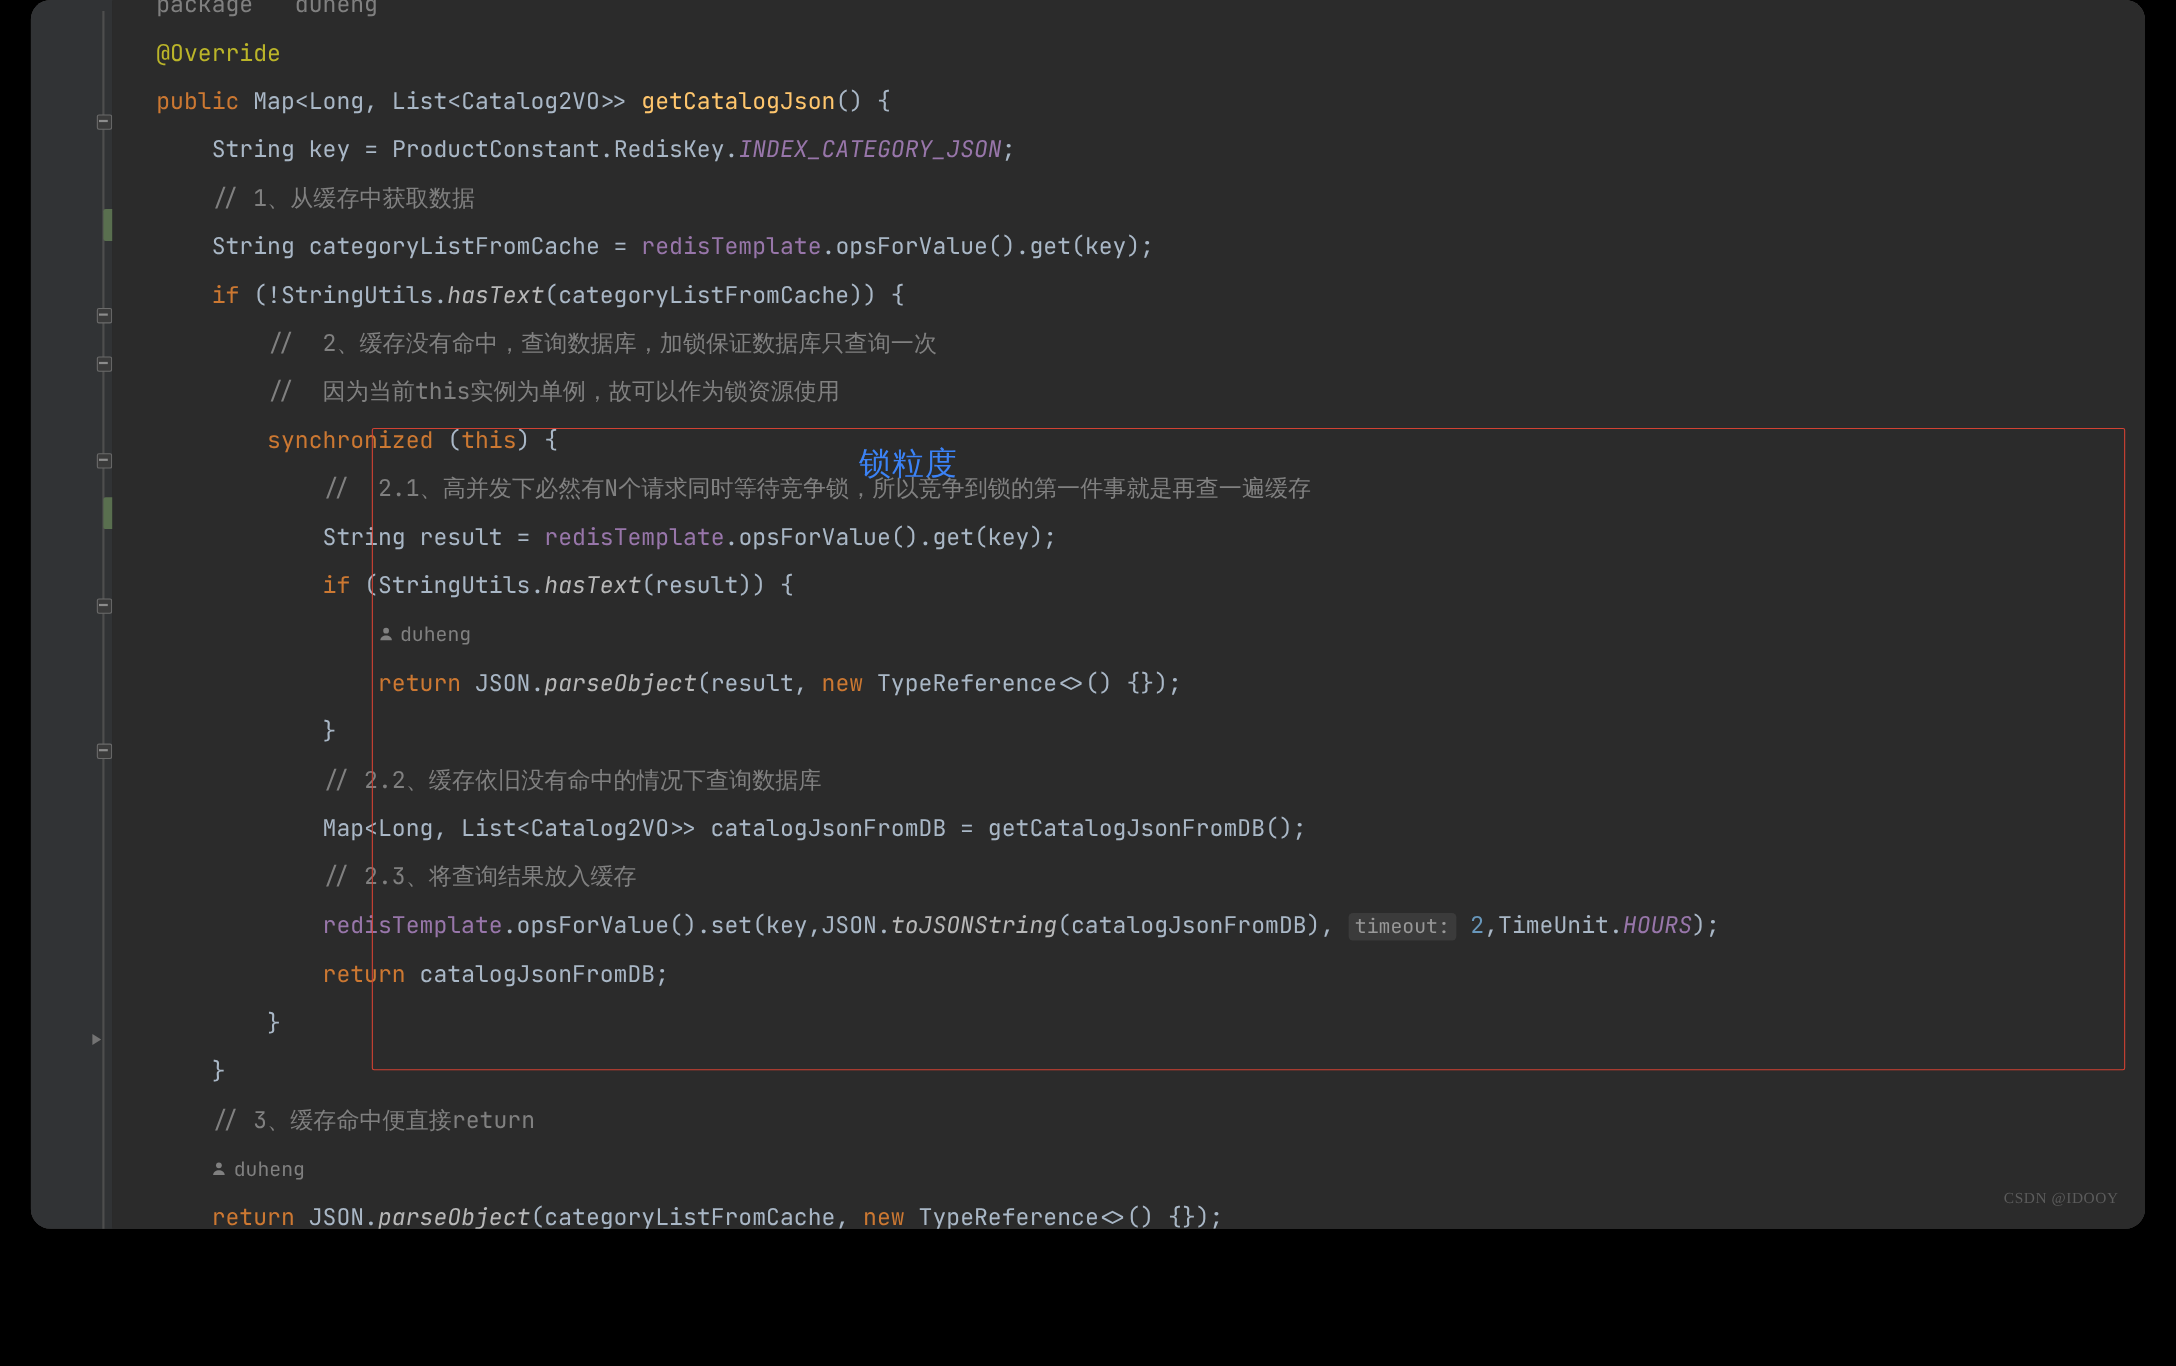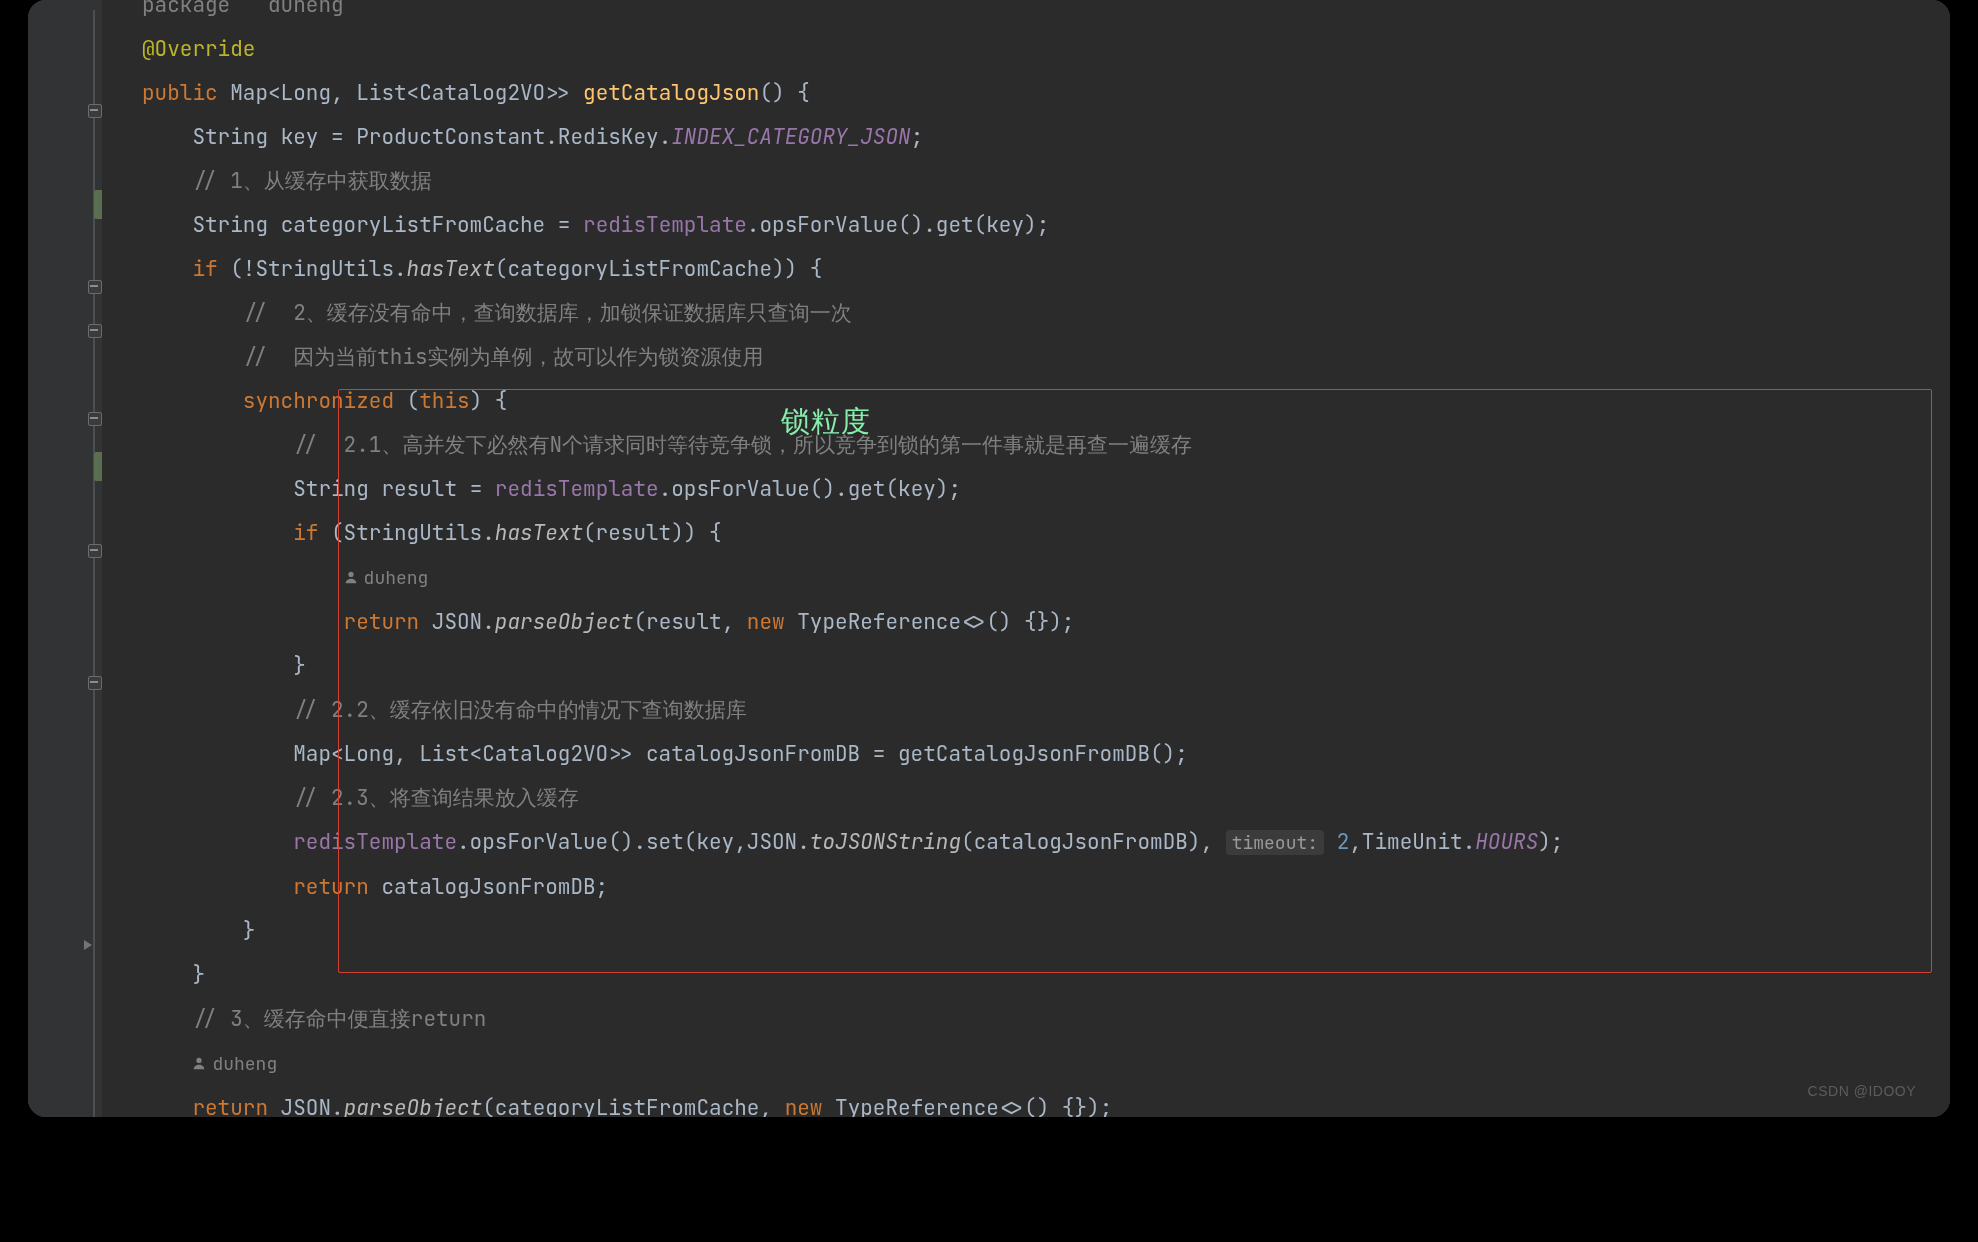--- a/index.html
+++ b/index.html
@@ -11,25 +11,25 @@
   .ann{color:#bbb529}
   .type{color:#a9b7c6}
   .method{color:#ffc66d}
   .field-static{color:#9876aa;font-style:italic}
   .smethod{color:#b8b8b8;font-style:italic}
   .comment{color:#808080}
   .num{color:#6897bb}
   .author{color:#808080;font-size:18px}
   .author-ic{display:inline-block;width:14px;height:14px;vertical-align:middle;margin-right:6px;position:relative;top:-2px}
   .hint{background:#3b3b3b;color:#999;border-radius:4px;padding:1px 6px;font-size:18px}
-  .red-anno{position:absolute;color:#86efac;font-family:'Songti SC','SimSun',serif;letter-spacing:1px}
+  .red-anno{position:absolute;color:#3b82f6;font-family:'Songti SC','SimSun',serif;letter-spacing:1px}
   .red-box{position:absolute;border:1.6px solid #d14233;border-radius:2px}
   .red1{left:679px;top:402px;font-size:29px}
   .red2{left:365px;top:934px;font-size:29px}
-  .watermark{position:absolute;right:34px;bottom:18px;color:#5c5c5c;font-size:14px;font-family:Liberation Sans, sans-serif;letter-spacing:0.5px}
+  .watermark{position:absolute;right:24px;bottom:18px;color:#5c5c5c;font-size:14px;font-family:Liberation Serif, serif;letter-spacing:0.5px}
   
   .g-icon{position:absolute;left:60px;width:12px;height:12px}
   .g-line{position:absolute;left:65px;width:2px;background:#4e4e4e}
   .fold-minus{width:12px;height:12px;border:1px solid #6b6b6b;background:#3b3b3b;border-radius:2px}
   .fold-minus:after{content:"";position:absolute;left:2px;top:5px;width:8px;height:2px;background:#8c8c8c}
   .play{width:0;height:0;border-left:8px solid #737373;border-top:5px solid transparent;border-bottom:5px solid transparent}
   .bookmark{position:absolute;left:66px;width:17px;height:29px;background:#596f4f;border-radius:2px}
 </style>
 </head>
 <body>

